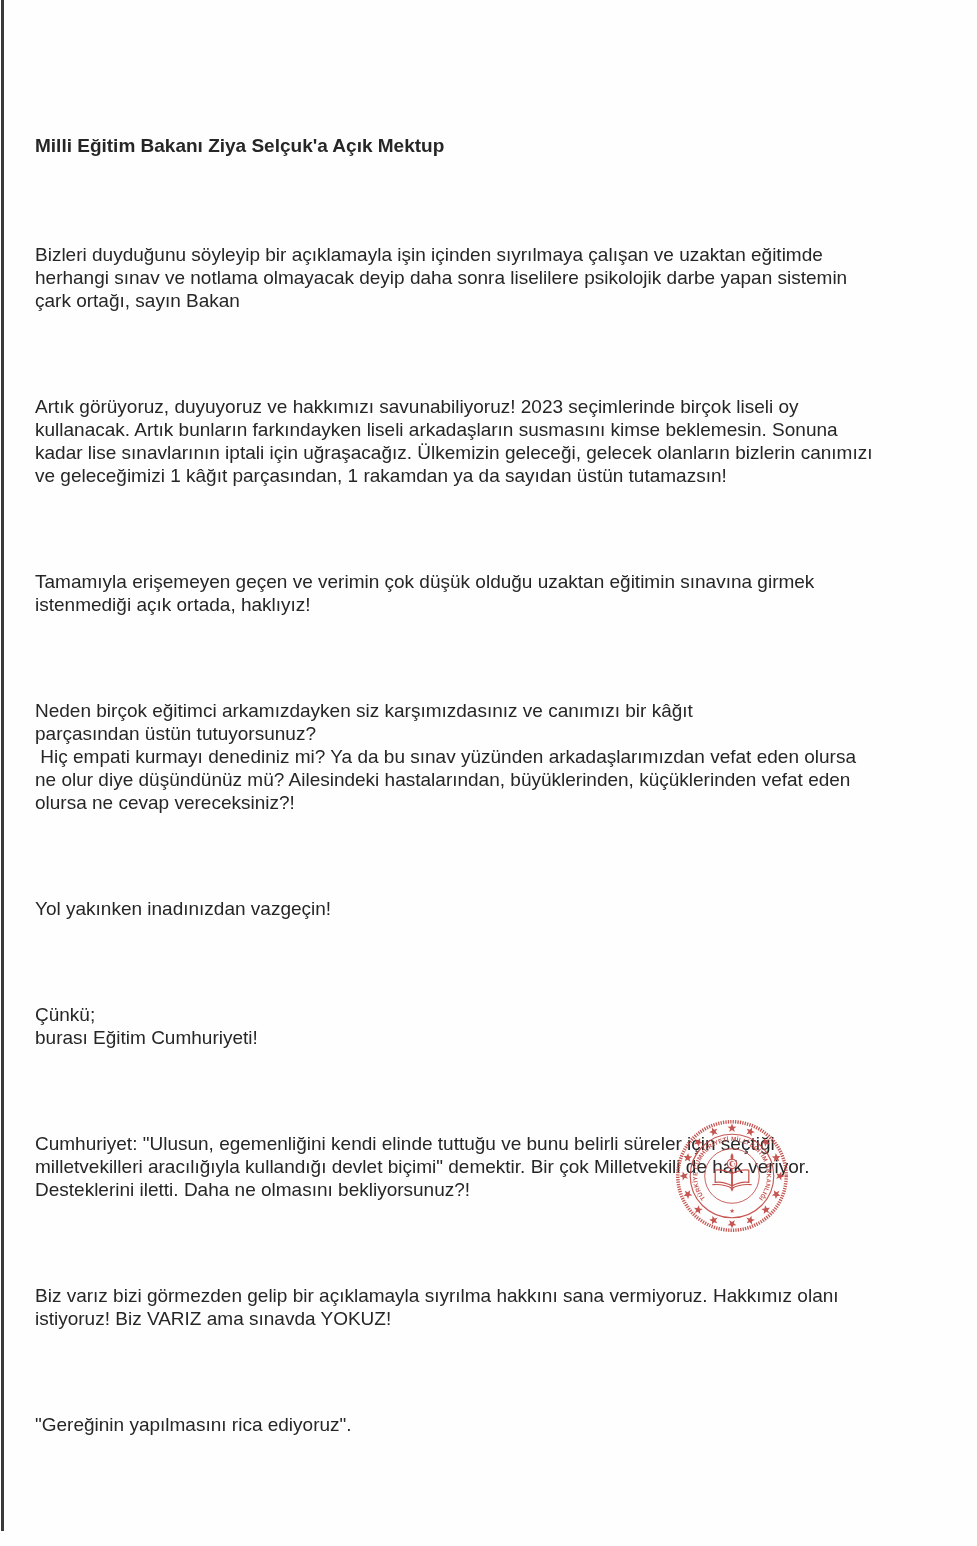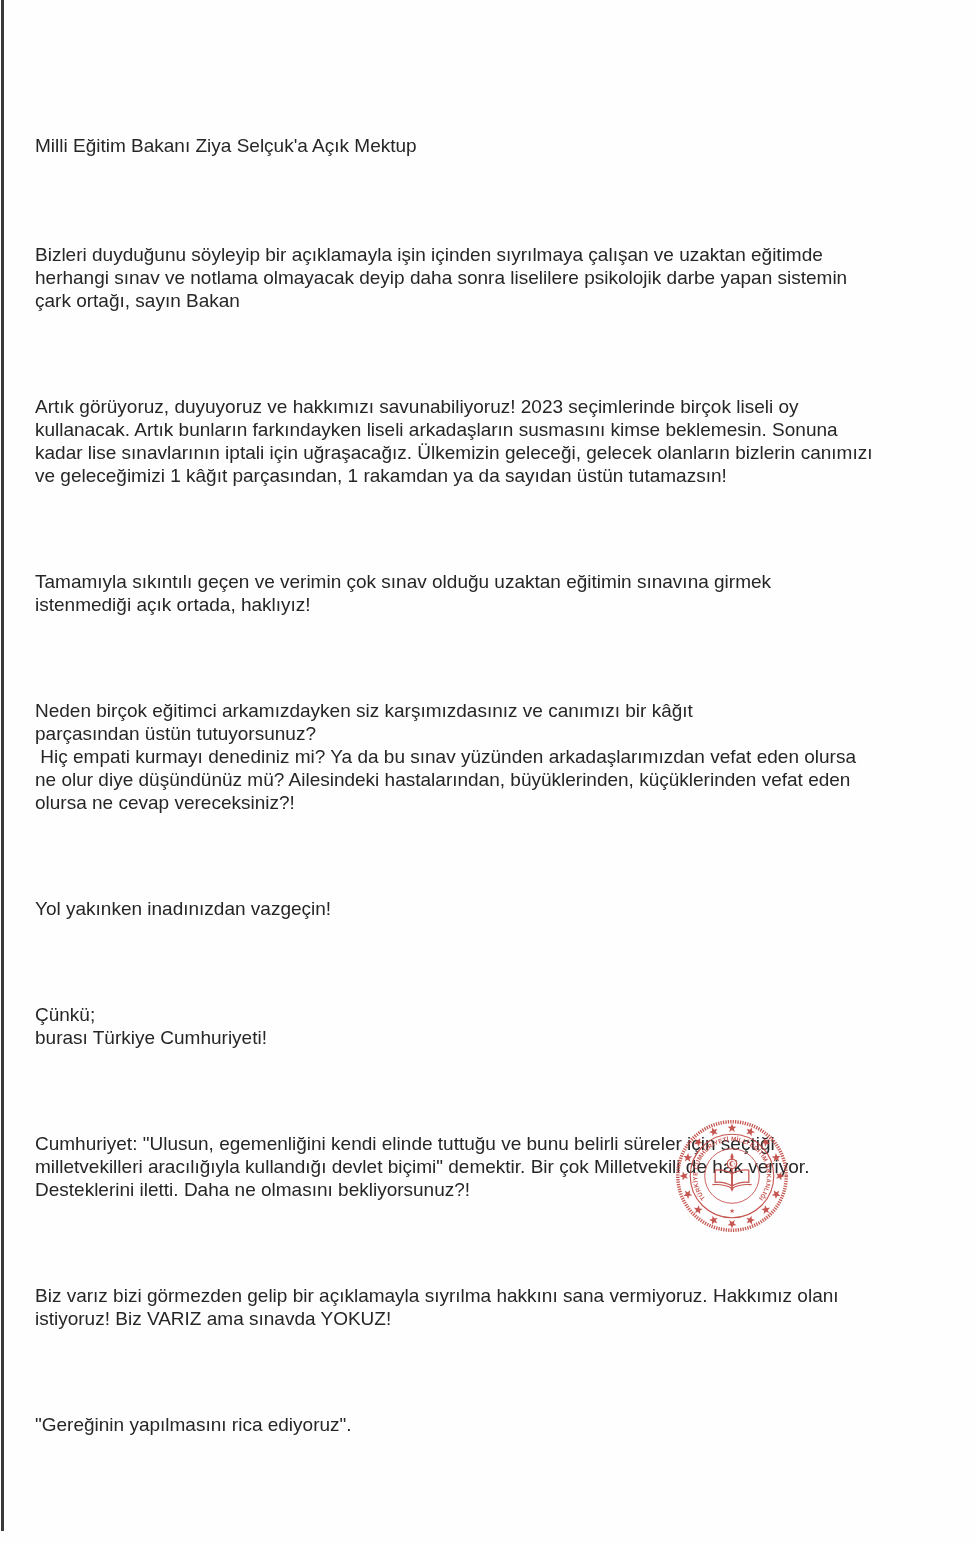--- a/index.html
+++ b/index.html
@@ -14,21 +14,21 @@
     position:absolute;left:1px;top:0;
     width:3px;height:1531px;
     background:#3a3a3a;
   }
   .content{
     position:absolute;left:35px;top:88px;width:936px;
     color:#262626;
     font-size:19px;line-height:23px;
     white-space:pre;
   }
-  .title{margin:0 0 27px 0;}
+  .title{margin:0 0 27px 0;font-weight:bold;}
   .para{margin:13px 0 24px 0;}
   .seal{
     position:absolute;left:674px;top:1118px;
     width:116px;height:116px;
     opacity:0.93;
   }
 </style>
 </head>
 <body>
 
@@ -37,30 +37,30 @@
 
   <div class="content">
     <div class="title">Milli Eğitim Bakanı Ziya Selçuk'a Açık Mektup</div>
     <div class="para">Bizleri duyduğunu söyleyip bir açıklamayla işin içinden sıyrılmaya çalışan ve uzaktan eğitimde
 herhangi sınav ve notlama olmayacak deyip daha sonra liselilere psikolojik darbe yapan sistemin
 çark ortağı, sayın Bakan</div>
     <div class="para">Artık görüyoruz, duyuyoruz ve hakkımızı savunabiliyoruz! 2023 seçimlerinde birçok liseli oy
 kullanacak. Artık bunların farkındayken liseli arkadaşların susmasını kimse beklemesin. Sonuna
 kadar lise sınavlarının iptali için uğraşacağız. Ülkemizin geleceği, gelecek olanların bizlerin canımızı
 ve geleceğimizi 1 kâğıt parçasından, 1 rakamdan ya da sayıdan üstün tutamazsın!</div>
-    <div class="para">Tamamıyla sıkıntılı geçen ve verimin çok sınav olduğu uzaktan eğitimin sınavına girmek
+    <div class="para">Tamamıyla erişemeyen geçen ve verimin çok düşük olduğu uzaktan eğitimin sınavına girmek
 istenmediği açık ortada, haklıyız!</div>
     <div class="para">Neden birçok eğitimci arkamızdayken siz karşımızdasınız ve canımızı bir kâğıt
 parçasından üstün tutuyorsunuz?
  Hiç empati kurmayı denediniz mi? Ya da bu sınav yüzünden arkadaşlarımızdan vefat eden olursa
 ne olur diye düşündünüz mü? Ailesindeki hastalarından, büyüklerinden, küçüklerinden vefat eden
 olursa ne cevap vereceksiniz?!</div>
     <div class="para">Yol yakınken inadınızdan vazgeçin!</div>
     <div class="para">Çünkü;
-burası Türkiye Cumhuriyeti!</div>
+burası Eğitim Cumhuriyeti!</div>
     <div class="para">Cumhuriyet: "Ulusun, egemenliğini kendi elinde tuttuğu ve bunu belirli süreler için seçtiği
 milletvekilleri aracılığıyla kullandığı devlet biçimi" demektir. Bir çok Milletvekili de hak veriyor.
 Desteklerini iletti. Daha ne olmasını bekliyorsunuz?!</div>
     <div class="para">Biz varız bizi görmezden gelip bir açıklamayla sıyrılma hakkını sana vermiyoruz. Hakkımız olanı
 istiyoruz! Biz VARIZ ama sınavda YOKUZ!</div>
     <div class="para">"Gereğinin yapılmasını rica ediyoruz".</div>
 
     
   </div>
 

